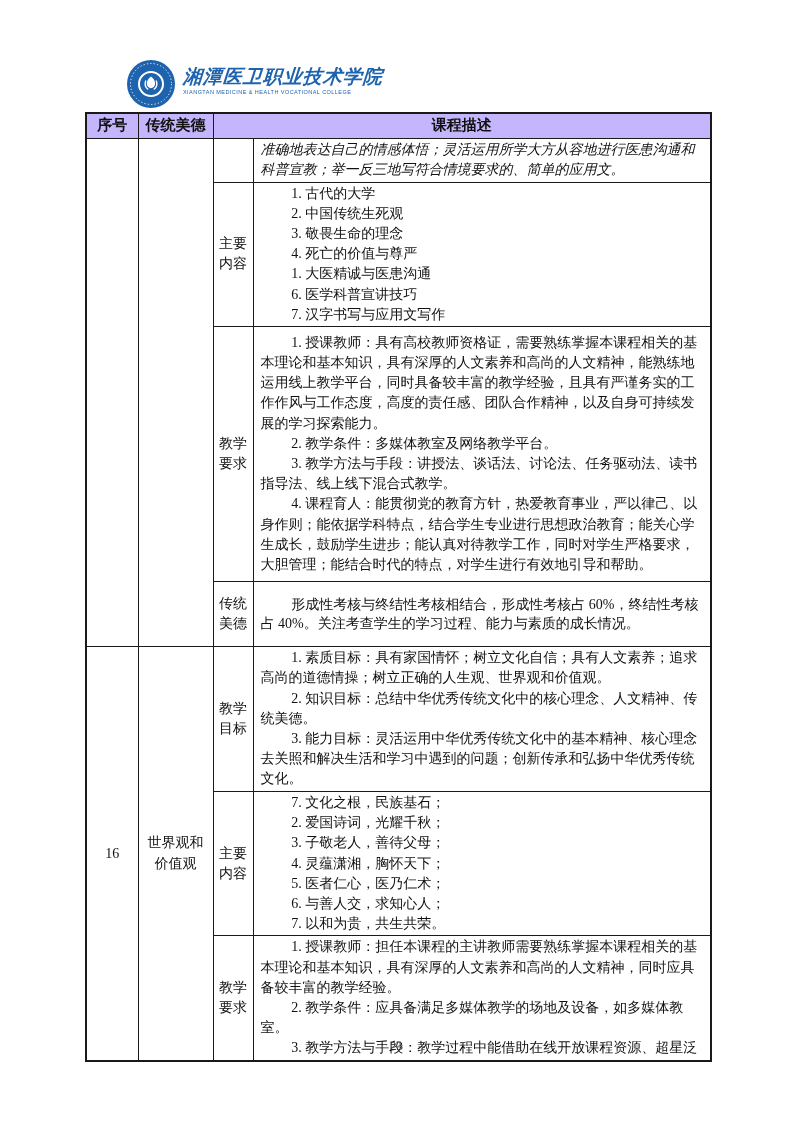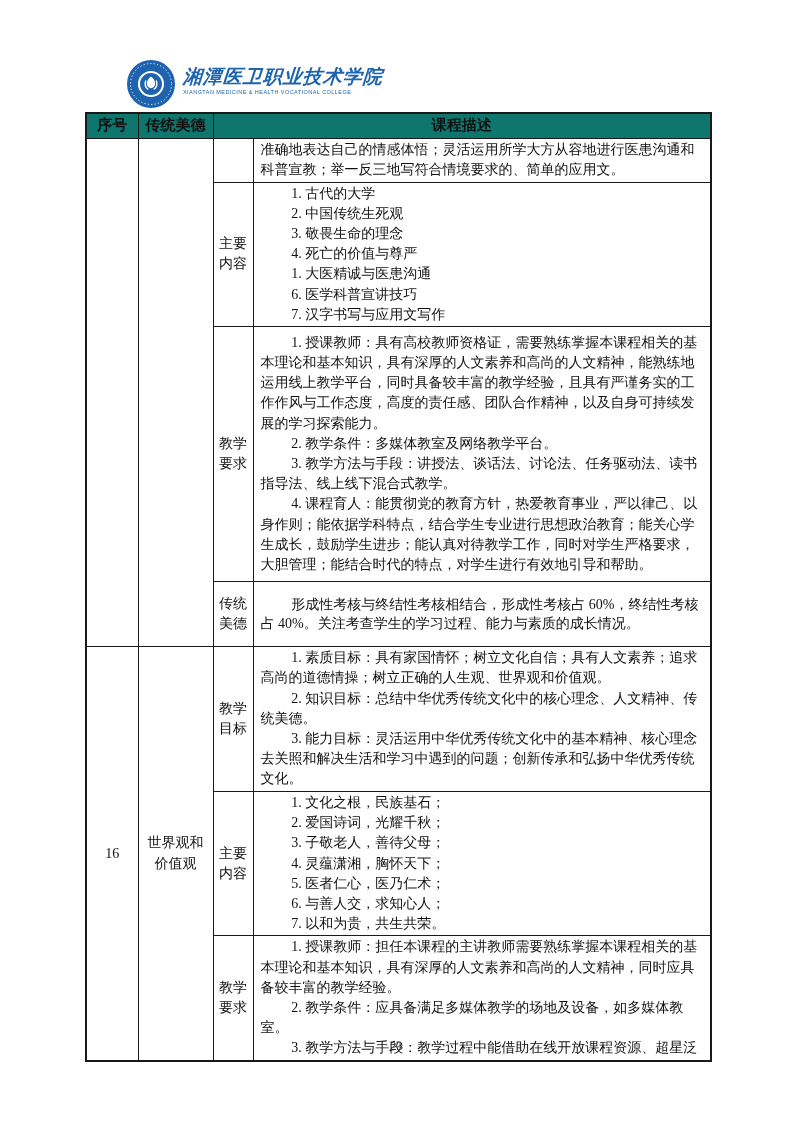--- a/index.html
+++ b/index.html
@@ -34,38 +34,38 @@
   .course-table col.c-seq{width:52px;}
   .course-table col.c-name{width:75px;}
   .course-table col.c-label{width:40px;}
   .course-table col.c-desc{width:458px;}
   .course-table,
   .course-table td,
   .course-table th{border:1px solid #1a1a1a;}
   table.course-table{border:2px solid #1a1a1a;}
   .course-table th{
     font-weight:bold;font-size:15px;height:23px;
-    text-align:center;vertical-align:middle;background:#0f766e;padding:0;
+    text-align:center;vertical-align:middle;background:#c4b5fd;padding:0;
   }
   td.seq-cell,td.name-cell{
     text-align:center;vertical-align:middle;
     padding:0 7px;line-height:21px;
   }
   td.label-cell{
     text-align:center;vertical-align:middle;
     padding:12px 4px;line-height:20px;
   }
   td.content-cell{
     vertical-align:middle;text-align:left;
     padding:1px 7px 1px 7px;line-height:20.2px;
   }
   .para{text-indent:2.2em;}
   td.no-indent .para{text-indent:0;}
   tr.r-h{height:25px;}
-  tr.r-a{height:44px;}
+  tr.r-a{height:44px;font-style:italic;}
   tr.r-b{height:142px;}
   tr.r-c{height:255px;}
   tr.r-d{height:39px;}
   tr.r-d td.content-cell{line-height:19px;}
   tr.r-e{height:145px;}
   tr.r-f{height:143px;}
   tr.r-g{height:105px;}
   
   .page-number{
     position:absolute;left:0;top:1038px;width:793px;
@@ -153,21 +153,21 @@
       <td class="content-cell">
         <div class="para">1. 素质目标：具有家国情怀；树立文化自信；具有人文素养；追求高尚的道德情操；树立正确的人生观、世界观和价值观。</div>
         <div class="para">2. 知识目标：总结中华优秀传统文化中的核心理念、人文精神、传统美德。</div>
         <div class="para">3. 能力目标：灵活运用中华优秀传统文化中的基本精神、核心理念去关照和解决生活和学习中遇到的问题；创新传承和弘扬中华优秀传统文化。</div>
       </td>
     </tr>
 
     <tr class="r-f">
       <td class="label-cell">主要内容</td>
       <td class="content-cell">
-        <div class="para">1. 文化之根，民族基石；</div>
+        <div class="para">7. 文化之根，民族基石；</div>
         <div class="para">2. 爱国诗词，光耀千秋；</div>
         <div class="para">3. 子敬老人，善待父母；</div>
         <div class="para">4. 灵蕴潇湘，胸怀天下；</div>
         <div class="para">5. 医者仁心，医乃仁术；</div>
         <div class="para">6. 与善人交，求知心人；</div>
         <div class="para">7. 以和为贵，共生共荣。</div>
       </td>
     </tr>
 
     <tr class="r-g">

